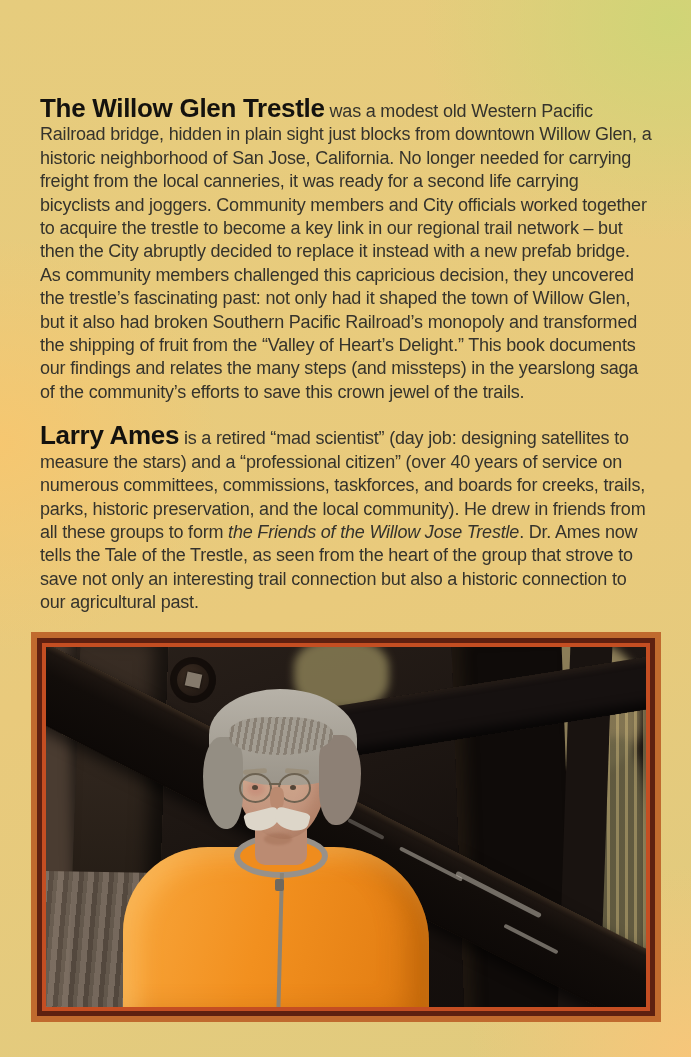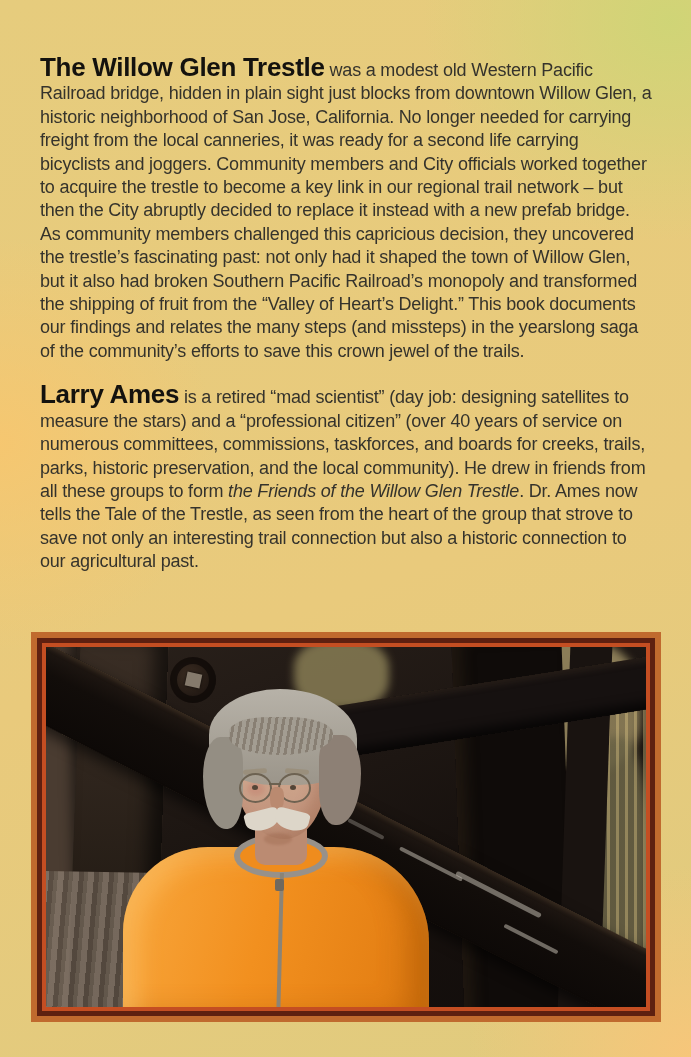--- a/index.html
+++ b/index.html
@@ -9,21 +9,21 @@
     overflow:hidden;
   }
   .cover{
     position:relative;width:691px;height:1057px;overflow:hidden;
     background:
       radial-gradient(ellipse 55% 32% at 97% 2%, rgba(206,213,118,0.95), rgba(206,213,118,0) 65%),
       radial-gradient(ellipse 45% 28% at 0% 42%, rgba(248,198,110,0.85), rgba(248,198,110,0) 70%),
       radial-gradient(ellipse 50% 28% at 100% 100%, rgba(248,198,122,0.95), rgba(248,198,122,0) 65%),
       linear-gradient(160deg,#e6cc7d 0%,#e9ca7c 55%,#e0cb7e 100%);
   }
-  .text-col{padding:56px 40px 0 40px;}
+  .text-col{padding:56px 40px 0 40px;margin-top:41px;}
   .blurb{
     width:612px;margin:0 0 20px 0;
     font-size:18px;line-height:23.4px;letter-spacing:-0.2px;
     color:#35332c;text-align:left;
   }
   .lead{
     font-weight:700;font-size:26px;line-height:23.4px;color:#14120e;
     letter-spacing:-0.3px;
   }
   
@@ -127,21 +127,21 @@
 <body>
 
 <div class="cover">
 
   <div class="text-col">
     <p class="blurb"><b class="lead">The Willow Glen Trestle</b>
       <span>was a modest old Western Pacific Railroad bridge, hidden in plain sight just blocks from downtown Willow Glen, a historic neighborhood of San Jose, California. No longer needed for carrying freight from the local canneries, it was ready for a second life carrying bicyclists and joggers. Community members and City officials worked together to acquire the trestle to become a key link in our regional trail network – but then the City abruptly decided to replace it instead with a new prefab bridge. As community members challenged this capricious decision, they uncovered the trestle’s fascinating past: not only had it shaped the town of Willow Glen, but it also had broken Southern Pacific Railroad’s monopoly and transformed the shipping of fruit from the “Valley of Heart’s Delight.” This book documents our findings and relates the many steps (and missteps) in the yearslong saga of the community’s efforts to save this crown jewel of the trails.</span></p>
 
     <p class="blurb"><b class="lead">Larry Ames</b>
       <span>is a retired “mad scientist” (day job: designing satellites to measure the stars) and a “professional citizen” (over 40 years of service on numerous committees, commissions, taskforces, and boards for creeks, trails, parks, historic preservation, and the local community). He drew in friends from all these groups to form</span>
-      <i>the Friends of the Willow Glen Trestle</i><span>. Dr. Ames now tells the Tale of the Trestle, as seen from the heart of the group that strove to save not only an interesting trail connection but also a historic connection to our agricultural past.</span></p>
+      <i>the Friends of the Willow Jose Trestle</i><span>. Dr. Ames now tells the Tale of the Trestle, as seen from the heart of the group that strove to save not only an interesting trail connection but also a historic connection to our agricultural past.</span></p>
   </div>
 
   <div class="frame">
     <div class="frame-inner">
       <div class="photo" title="Larry Ames, a gray-haired man with wire glasses and a gray mustache, wearing a bright orange zip jacket, standing in front of the dark charred timbers of the Willow Glen Trestle">
 
         <div class="foliage f-tl"></div>
         <div class="foliage f-tr"></div>
         <div class="foliage f-r"></div>
         <div class="bamboo"></div>

